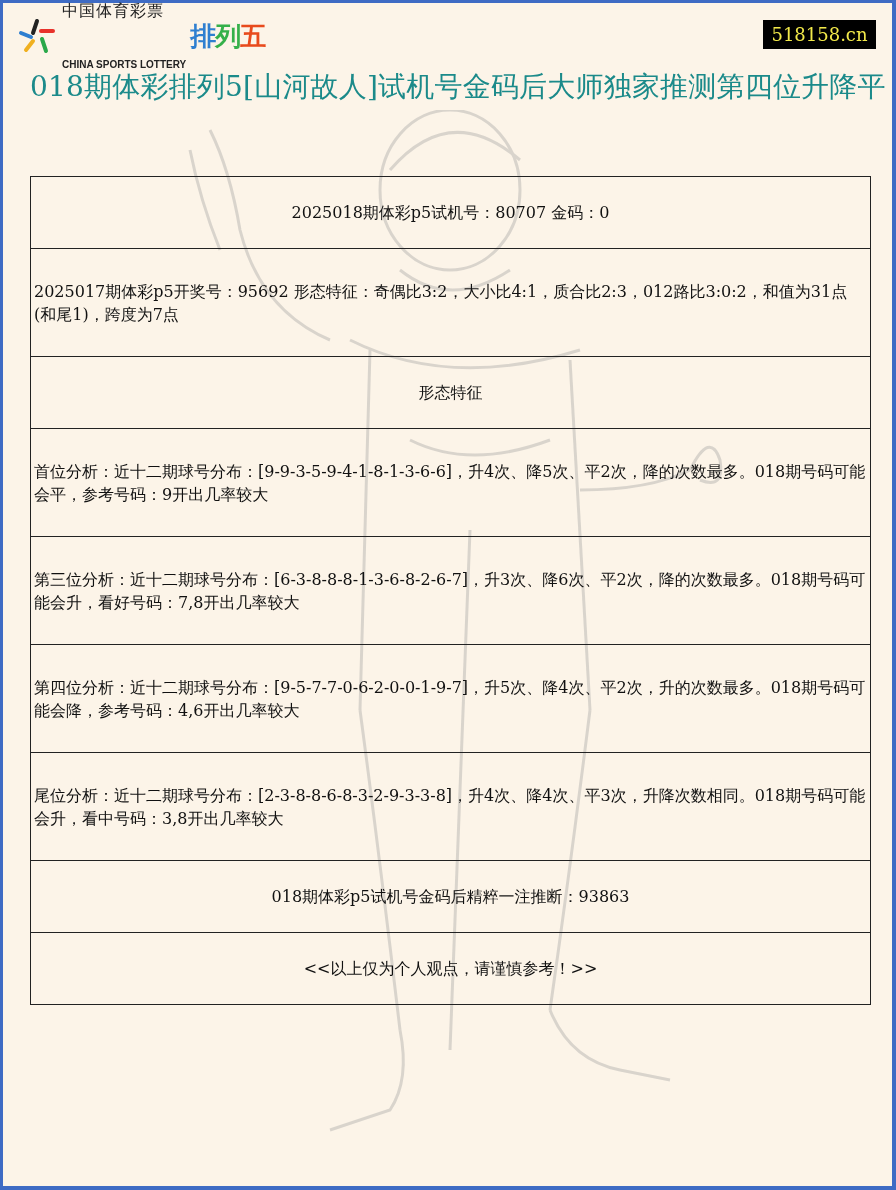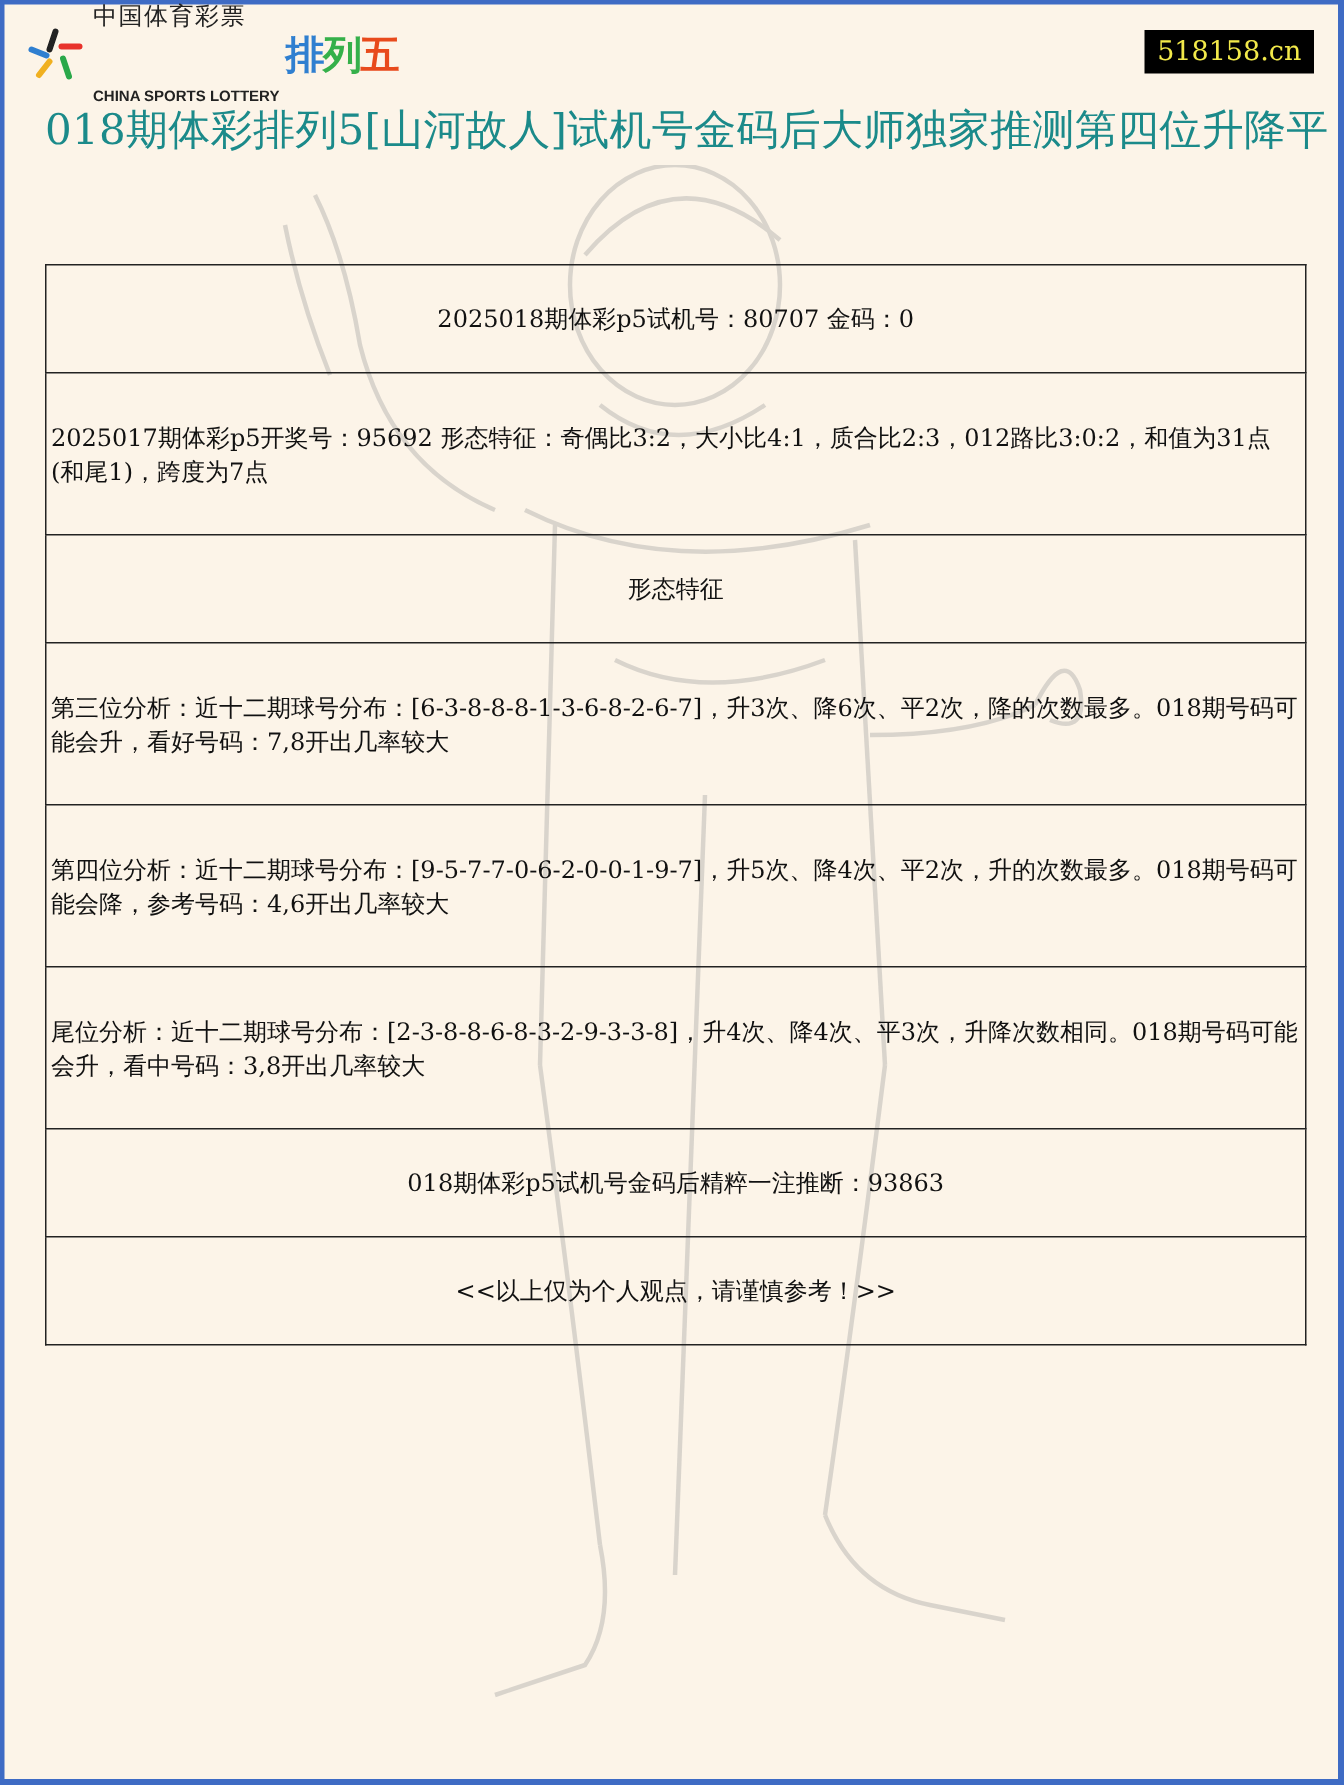--- a/index.html
+++ b/index.html
@@ -108,20 +108,23 @@
     <tr style="height:72px">
       <td class="center">2025018期体彩p5试机号：80707  金码：0</td>
     </tr>
     <tr style="height:108px">
       <td class="left">2025017期体彩p5开奖号：95692 形态特征：奇偶比3:2，大小比4:1，质合比2:3，012路比3:0:2，和值为31点(和尾1)，跨度为7点</td>
     </tr>
     <tr style="height:72px">
       <td class="center">形态特征</td>
     </tr>
     <tr style="height:108px">
+      <td class="left">首位分析：近十二期球号分布：[9-9-3-5-9-4-1-8-1-3-6-6]，升4次、降5次、平2次，降的次数最多。018期号码可能会平，参考号码：9开出几率较大</td>
+    </tr>
+    <tr style="height:108px">
       <td class="left">第三位分析：近十二期球号分布：[6-3-8-8-8-1-3-6-8-2-6-7]，升3次、降6次、平2次，降的次数最多。018期号码可能会升，看好号码：7,8开出几率较大</td>
     </tr>
     <tr style="height:108px">
       <td class="left">第四位分析：近十二期球号分布：[9-5-7-7-0-6-2-0-0-1-9-7]，升5次、降4次、平2次，升的次数最多。018期号码可能会降，参考号码：4,6开出几率较大</td>
     </tr>
     <tr style="height:108px">
       <td class="left">尾位分析：近十二期球号分布：[2-3-8-8-6-8-3-2-9-3-3-8]，升4次、降4次、平3次，升降次数相同。018期号码可能会升，看中号码：3,8开出几率较大</td>
     </tr>
     <tr style="height:72px">
       <td class="center">018期体彩p5试机号金码后精粹一注推断：93863</td>

